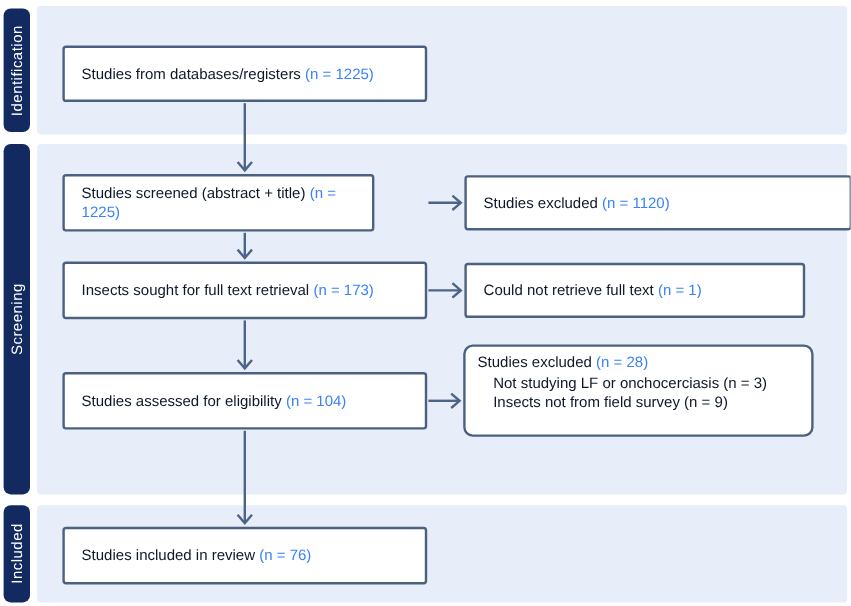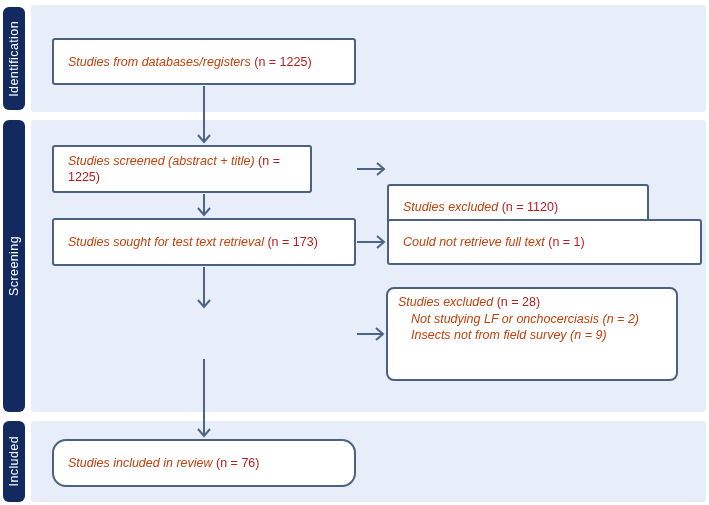--- a/index.html
+++ b/index.html
@@ -55,33 +55,33 @@
     border-radius: 3px;
     box-sizing: border-box;
     display: flex;
     align-items: center;
     padding-left: 14px;
     padding-right: 6px;
     font-size: 12.5px;
     color: #1c3664;
     line-height: 16px;
   }
-  .box .blue, .blue { color: #b91c1c; }
-  .box .dark { color: #c2410c; font-style: italic; }
+  .box .blue, .blue { color: #3b82f6; }
+  .box .dark { color: #0f172a; }
 
   .box.bA { left: 52px;  top: 38px;  width: 304px; height: 47px; }
   .box.bB { left: 52px;  top: 145px; width: 260px; height: 48px; }
-  .box.bC { left: 387px; top: 146px; width: 262px; height: 46px; margin-top: 38px; }
+  .box.bC { left: 387px; top: 146px; width: 323px; height: 46px; }
   .box.bD { left: 52px;  top: 218px; width: 304px; height: 48px; }
-  .box.bE { left: 387px; top: 219px; width: 315px; height: 46px; }
+  .box.bE { left: 387px; top: 219px; width: 284px; height: 46px; }
   .box.bF { left: 52px;  top: 310px; width: 304px; height: 48px; }
-  .box.bH { left: 52px;  top: 439px; width: 304px; height: 48px; border-radius: 14px; }
+  .box.bH { left: 52px;  top: 439px; width: 304px; height: 48px; }
 
   .box.bG {
-    left: 386px; top: 287px; width: 292px; height: 94px;
+    left: 386px; top: 287px; width: 292px; height: 77px;
     border-radius: 8px;
     display: block;
     padding: 5px 6px 5px 10px;
     line-height: 16.5px;
   }
   .box.bG .line { white-space: nowrap; }
   .box.bG .line.indent { padding-left: 13px; }
 
   svg.arrows {
     position: absolute;
@@ -150,39 +150,45 @@
 
   <div class="box bC">
     <span>
       <span class="dark">Studies excluded</span>
       <span class="blue">(n = 1120)</span>
     </span>
   </div>
 
   <div class="box bD">
     <span>
-      <span class="dark">Studies sought for test text retrieval</span>
+      <span class="dark">Insects sought for full text retrieval</span>
       <span class="blue">(n = 173)</span>
     </span>
   </div>
 
   <div class="box bE">
     <span>
       <span class="dark">Could not retrieve full text</span>
       <span class="blue">(n = 1)</span>
     </span>
   </div>
 
+  <div class="box bF">
+    <span>
+      <span class="dark">Studies assessed for eligibility</span>
+      <span class="blue">(n = 104)</span>
+    </span>
+  </div>
 
   <div class="box bG">
     <div class="line">
       <span class="dark">Studies excluded</span>
       <span class="blue">(n = 28)</span>
     </div>
-    <div class="line indent dark">Not studying LF or onchocerciasis (n = 2)</div>
+    <div class="line indent dark">Not studying LF or onchocerciasis (n = 3)</div>
     <div class="line indent dark">Insects not from field survey (n = 9)</div>
   </div>
 
   <div class="box bH">
     <span>
       <span class="dark">Studies included in review</span>
       <span class="blue">(n = 76)</span>
     </span>
   </div>
 

